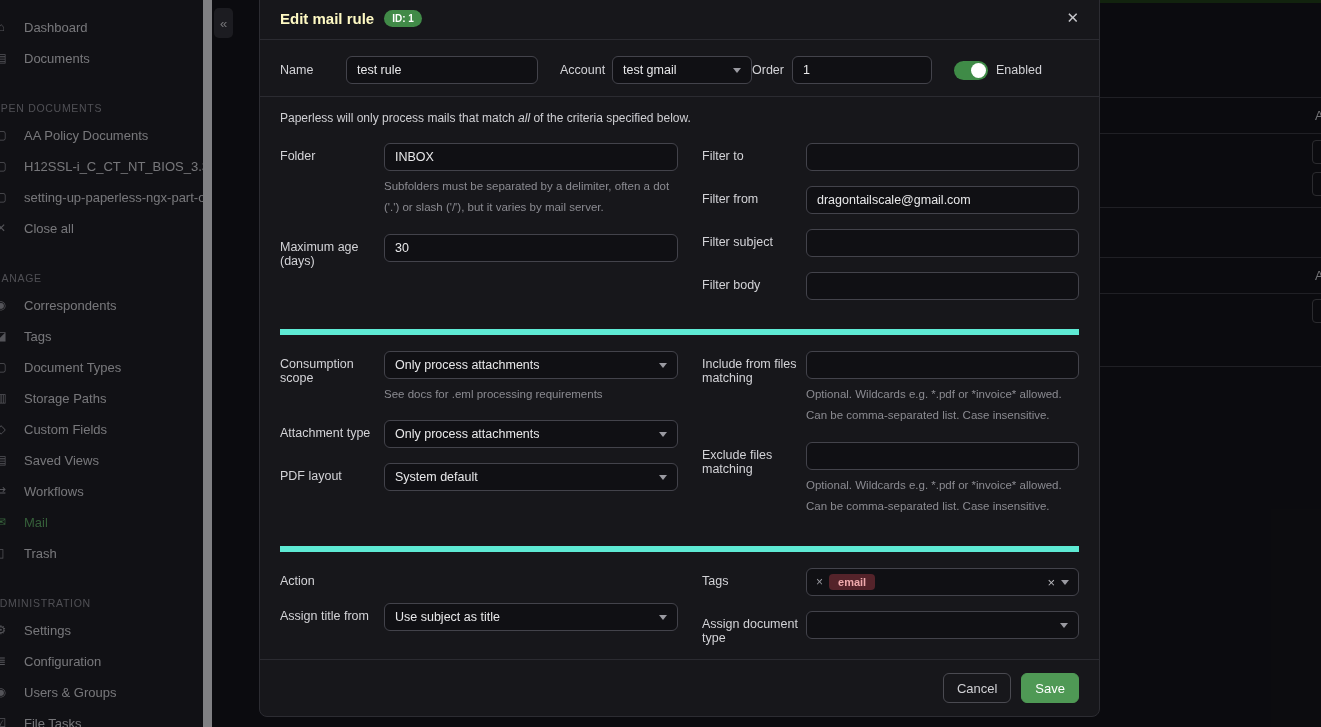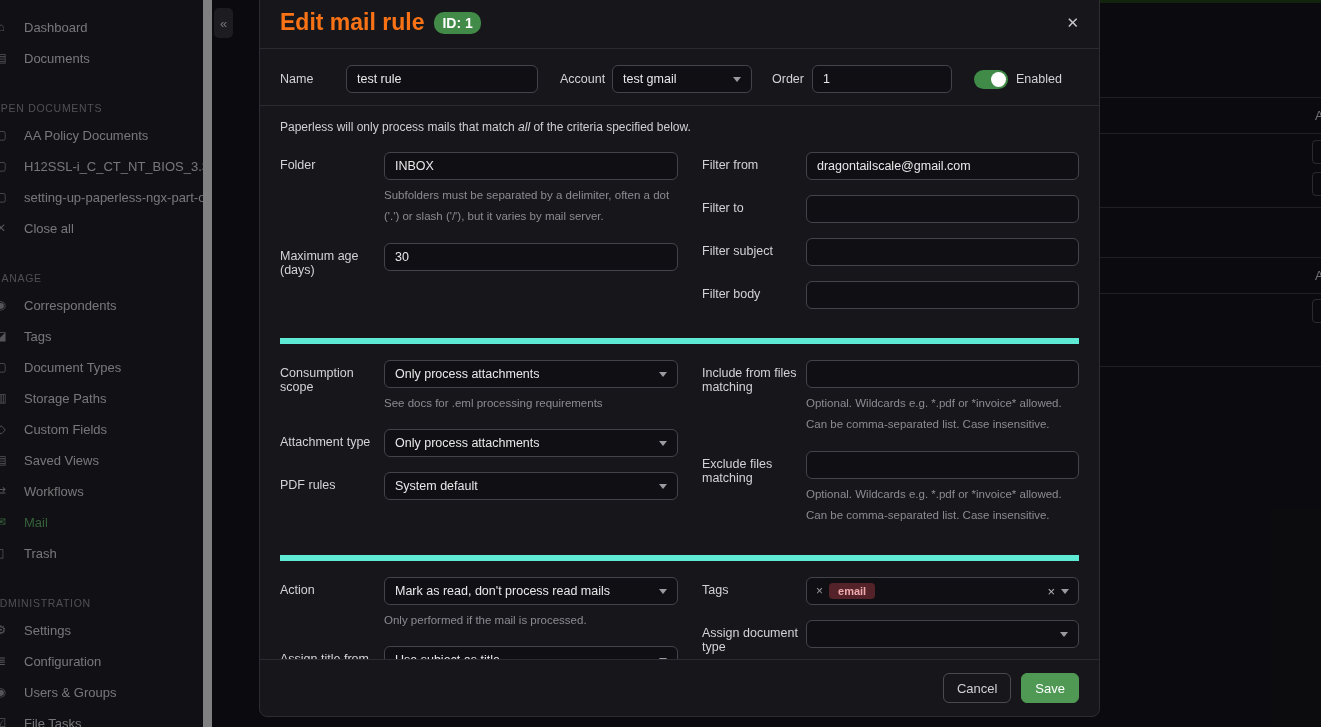--- a/index.html
+++ b/index.html
@@ -42,39 +42,39 @@
             white-space:nowrap; cursor:pointer; }
 
   
   .backdrop { position:absolute; inset:0; background:rgba(4,4,7,0.42); z-index:5; }
 
   
   .modal { position:absolute; left:259px; top:-12px; width:841px; height:729px; z-index:10;
            background:#17171b; border:1px solid #2c2c32; border-radius:8px;
            display:flex; flex-direction:column; color:#d6d6d9; }
   .m-header { display:flex; align-items:center; gap:10px; padding:20px 20px 12px; border-bottom:1px solid #2b2b31; }
-  .m-title { font-size:23px; font-weight:bold; color:#f97316; }
-  .badge { background:#418a48; color:#ffffff; font-size:14px; font-weight:bold; padding:3px 8px; border-radius:10px;text-align:right; }
+  .m-title { font-size:15px; font-weight:bold; color:#fef9c3; }
+  .badge { background:#418a48; color:#ffffff; font-size:10px; font-weight:bold; padding:3px 8px; border-radius:10px;text-align:right; }
   .m-close { margin-left:auto; background:none; border:none; color:#c6c6cb; font-size:15px; cursor:pointer; }
 
   .m-body { flex:1; padding:16px 20px 0; overflow:hidden; }
   .row1 { display:flex; align-items:center; margin-bottom:4px; }
   .lbl { font-size:12.5px; color:#d3d3d7; }
   .inp, .sel { height:28px; background:#101014; border:1px solid #43434b; border-radius:6px;
                color:#e8e8ea; font-size:12.5px; padding:0 10px; font-family:"Liberation Sans",sans-serif; }
   .inp { width:100%; }
   .sel { display:flex; align-items:center; width:100%; cursor:pointer; }
   .sel .sel-txt { flex:1; white-space:nowrap; overflow:hidden; }
   .caret { width:0; height:0; border-left:4px solid transparent; border-right:4px solid transparent;
            border-top:5px solid #9a9aa1; margin-left:6px; }
   .row1 .lbl-name { width:66px; }
   .row1 .name-inp { width:192px; }
   .row1 .lbl-account { margin-left:22px; width:52px; }
   .row1 .account-sel { width:140px; }
-  .row1 .lbl-order { margin-left:20px; width:40px; }
+  .row1 .lbl-order { width:40px; }
   .row1 .order-inp { width:140px; }
   .toggle-wrap { display:flex; align-items:center; gap:8px; margin-left:22px; }
   .toggle { width:34px; height:19px; border-radius:10px; background:#3f8b47; position:relative; cursor:pointer; }
   .toggle .knob { position:absolute; right:2px; top:2px; width:15px; height:15px; border-radius:50%; background:#fff; }
 
   .hr { height:1px; background:#2b2b31; margin:12px -20px 0; }
   .note { font-size:12px; color:#cfcfd3; margin:14px 0 2px; }
   .note em { font-style:italic; }
 
   .sec { display:grid; grid-template-columns: 398px 1fr; column-gap:24px; padding:16px 0 2px; }
@@ -236,28 +236,28 @@
               <div class="help">Subfolders must be separated by a delimiter, often a dot ('.') or slash ('/'), but it varies by mail server.</div>
             </div>
           </div>
           <div class="field">
             <span class="lbl flabel">Maximum age (days)</span>
             <div class="fctl"><input class="inp" value="30" style=""></div>
           </div>
         </div>
         <div>
           <div class="field">
+            <span class="lbl flabel">Filter to</span>
+            <div class="fctl"><input class="inp" style=""></div>
+          </div>
+          <div class="field">
             <span class="lbl flabel">Filter from</span>
             <div class="fctl"><input class="inp" value="dragontailscale@gmail.com" style=""></div>
           </div>
           <div class="field">
-            <span class="lbl flabel">Filter to</span>
-            <div class="fctl"><input class="inp" style=""></div>
-          </div>
-          <div class="field">
             <span class="lbl flabel">Filter subject</span>
             <div class="fctl"><input class="inp" style=""></div>
           </div>
           <div class="field">
             <span class="lbl flabel">Filter body</span>
             <div class="fctl"><input class="inp" style=""></div>
           </div>
         </div>
       </div>
 
@@ -276,21 +276,21 @@
           <div class="field">
             <span class="lbl flabel">Attachment type</span>
             <div class="fctl">
                 <div class="sel">
                   <span class="sel-txt">Only process attachments</span>
                   <span class="caret"></span>
                 </div>
               </div>
           </div>
           <div class="field">
-            <span class="lbl flabel">PDF rules</span>
+            <span class="lbl flabel">PDF layout</span>
             <div class="fctl">
                 <div class="sel">
                   <span class="sel-txt">System default</span>
                   <span class="caret"></span>
                 </div>
               </div>
           </div>
         </div>
         <div>
           <div class="field">
@@ -307,27 +307,20 @@
               <div class="help">Optional. Wildcards e.g. *.pdf or *invoice* allowed. Can be comma-separated list. Case insensitive.</div>
             </div>
           </div>
         </div>
       </div>
 
       <div class="sec bordered">
         <div>
           <div class="field">
             <span class="lbl flabel">Action</span>
-            <div class="fctl">
-              <div class="sel">
-                  <span class="sel-txt">Mark as read, don't process read mails</span>
-                  <span class="caret"></span>
-                </div>
-              <div class="help">Only performed if the mail is processed.</div>
-            </div>
           </div>
           <div class="field">
             <span class="lbl flabel">Assign title from</span>
             <div class="fctl">
                 <div class="sel">
                   <span class="sel-txt">Use subject as title</span>
                   <span class="caret"></span>
                 </div>
               </div>
           </div>

